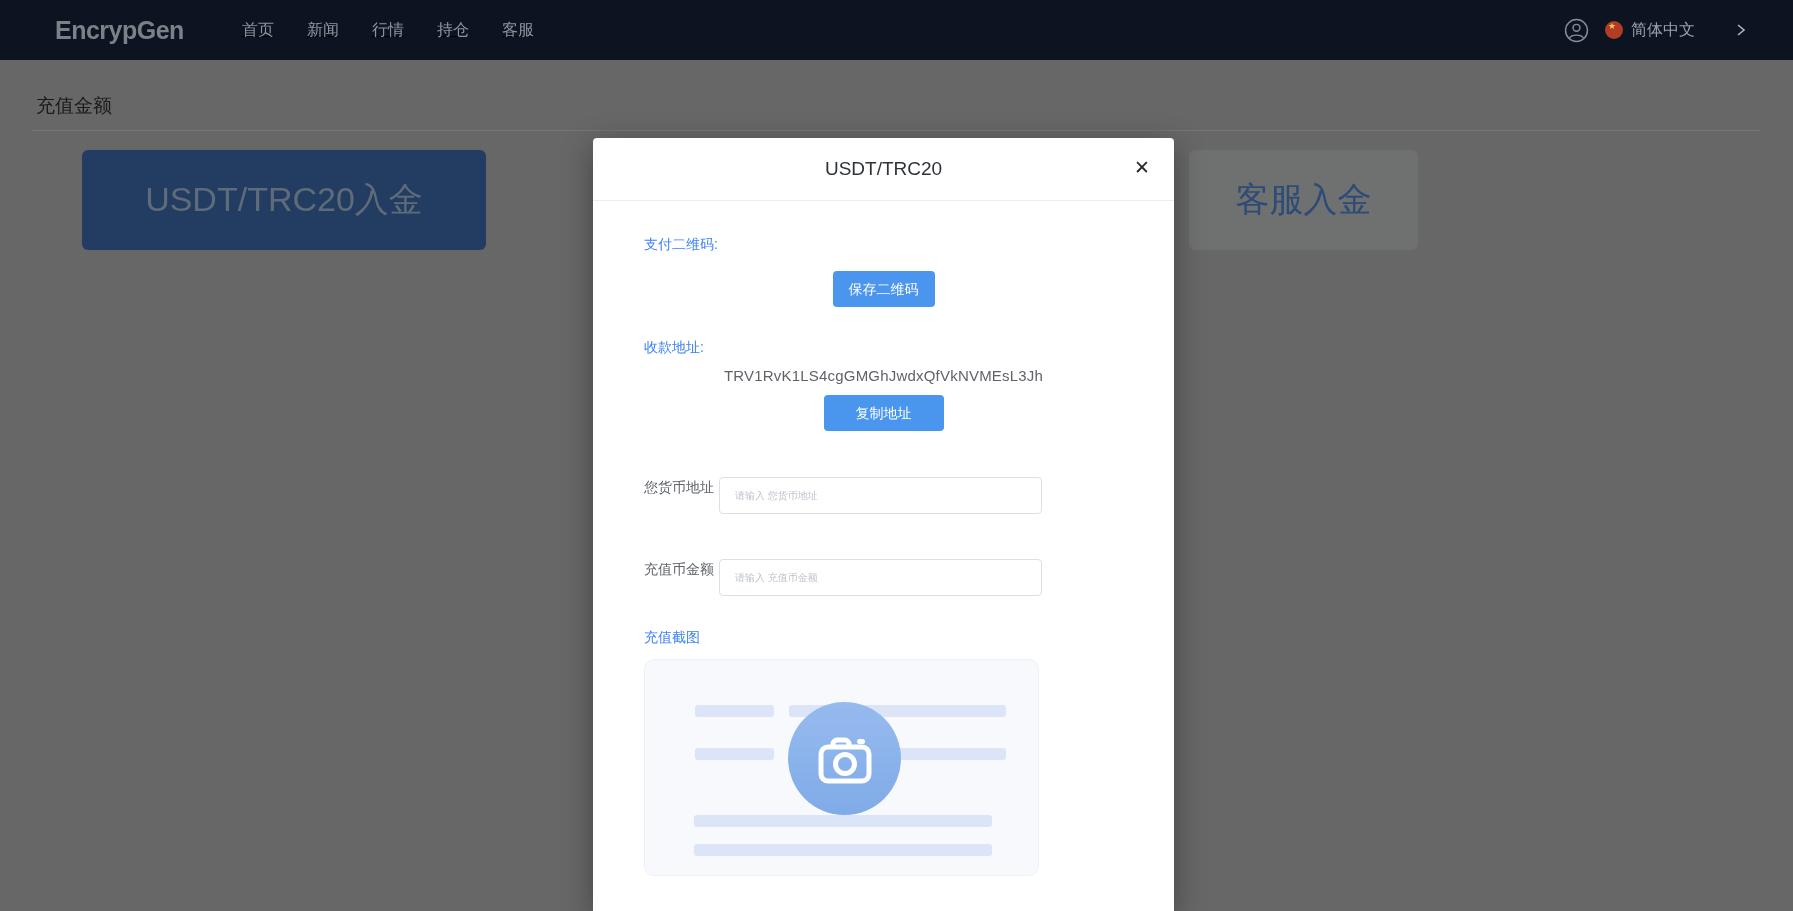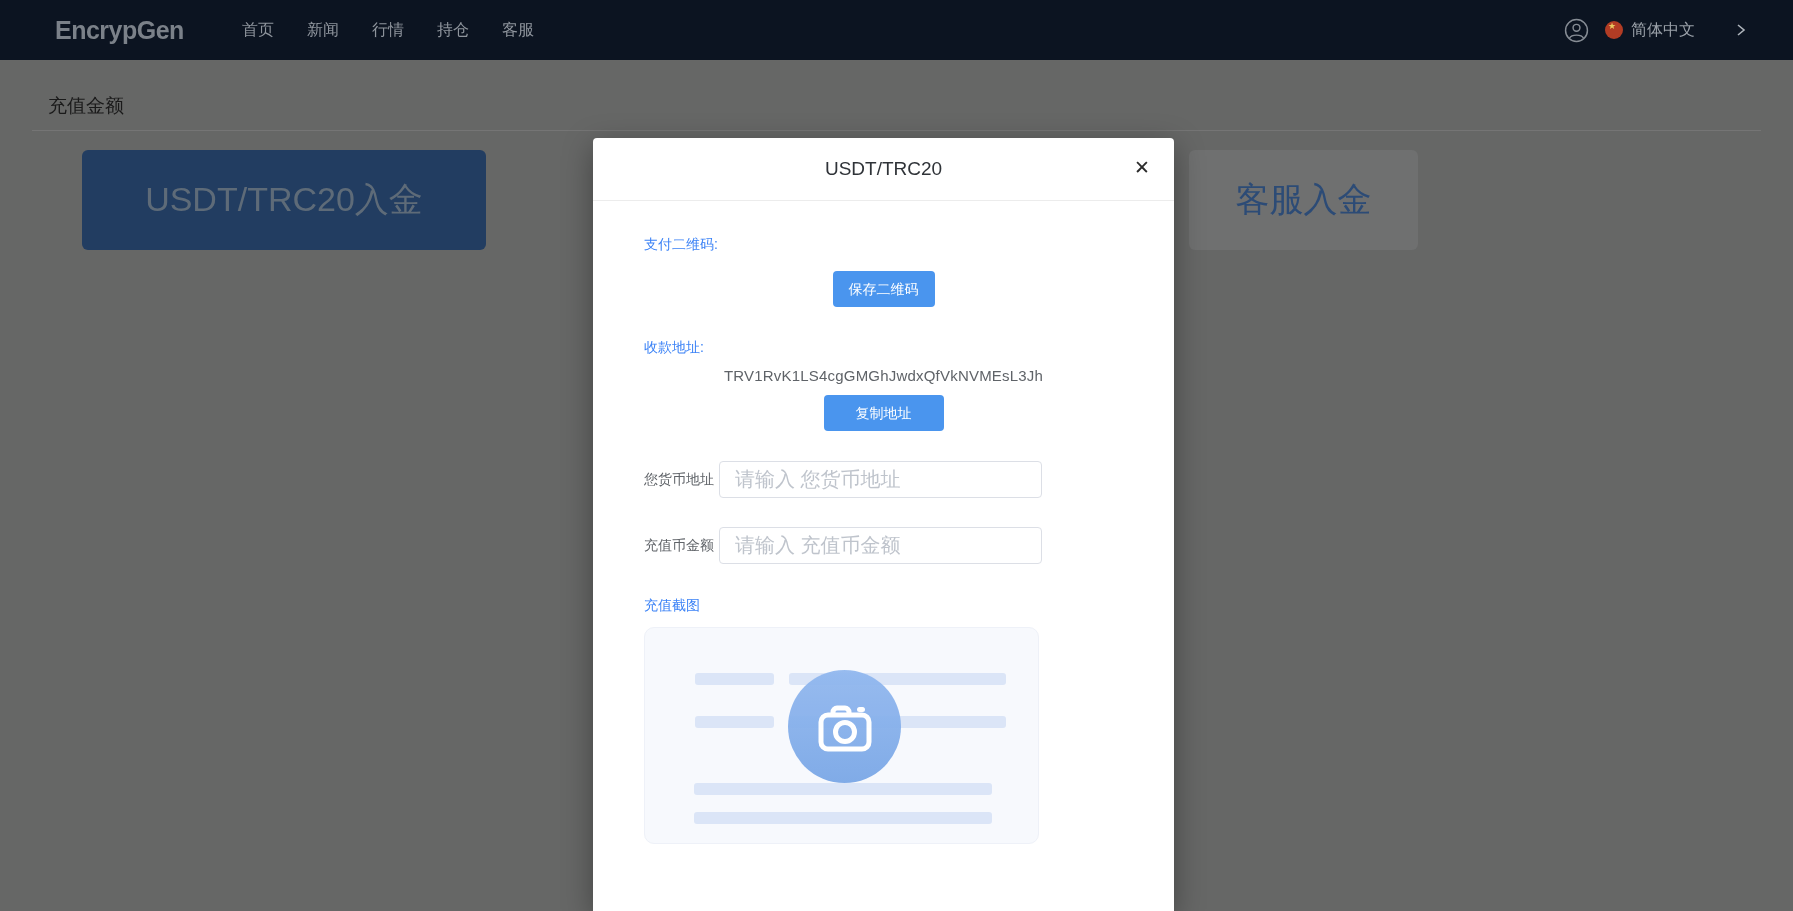--- a/index.html
+++ b/index.html
@@ -12,38 +12,38 @@
 
   
   .navbar {
     position:absolute; top:0; left:0; width:1793px; height:60px;
     background:#0c1421; display:flex; align-items:center;
   }
   .logo {
     margin-left:55px; font-size:25px; font-weight:bold;
     color:#7b8189; letter-spacing:-0.5px; cursor:pointer;
   }
-  .nav-items { display:flex; margin-left:58px; gap:33px; }
+  .nav-items { display:flex; margin-left:58px; gap:33px;text-decoration:underline; }
   .nav-item { color:#8f959d; font-size:16px; cursor:pointer; white-space:nowrap; }
   .nav-right { margin-left:auto; margin-right:46px; display:flex; align-items:center; }
   .user-icon { width:25px; height:25px; cursor:pointer; }
   .flag {
     width:18px; height:18px; border-radius:50%;
     background:#b23c24; margin-left:16px; position:relative; overflow:hidden;
   }
   .flag .star {
     position:absolute; left:3px; top:1px;
     color:#e7c95f; font-size:9px; line-height:1;
   }
   .lang { color:#9aa0a8; font-size:16px; margin-left:8px; cursor:pointer; }
   .chev { margin-left:40px; cursor:pointer; display:flex; align-items:center; }
 
   
   .page-title {
-    position:absolute; left:48px; top:93px;
+    position:absolute; left:36px; top:93px;
     font-size:19px; color:#1a1a1a;
   }
   .page-divider {
     position:absolute; left:32px; right:32px; top:130px;
     height:1px; background:#757575;
   }
   .deposit-card {
     position:absolute; top:150px; height:100px;
     border-radius:6px; display:flex; align-items:center; justify-content:center;
     cursor:pointer;
@@ -94,22 +94,22 @@
 
   .form-row { display:flex; align-items:center; margin-top:30px; }
   .form-row.second { margin-top:29px; }
   .form-label {
     width:70px; flex-shrink:0; text-align:right;
     font-size:14px; color:#5f6368; margin-right:5px; white-space:nowrap;
   }
   .text-input {
     width:323px; height:37px;
     border:1px solid #dcdfe6; border-radius:4px;
-    padding:0 15px; font-size:20px; color:#333;
-    font-family:inherit; outline:none; background:#fff;
+    padding:0 15px; font-size:10px; color:#333;
+    font-family:inherit; outline:none; background:#fff;margin-top:16px;
   }
   .text-input::placeholder { color:#bfc4cc; }
 
   .upload-card {
     position:relative; margin-top:12px;
     width:395px; height:217px;
     background:#f7f9fd; border:1px solid #eef1f8; border-radius:10px;
     cursor:pointer; overflow:hidden;
   }
   .bar { position:absolute; background:#dbe5f7; border-radius:3px; }

